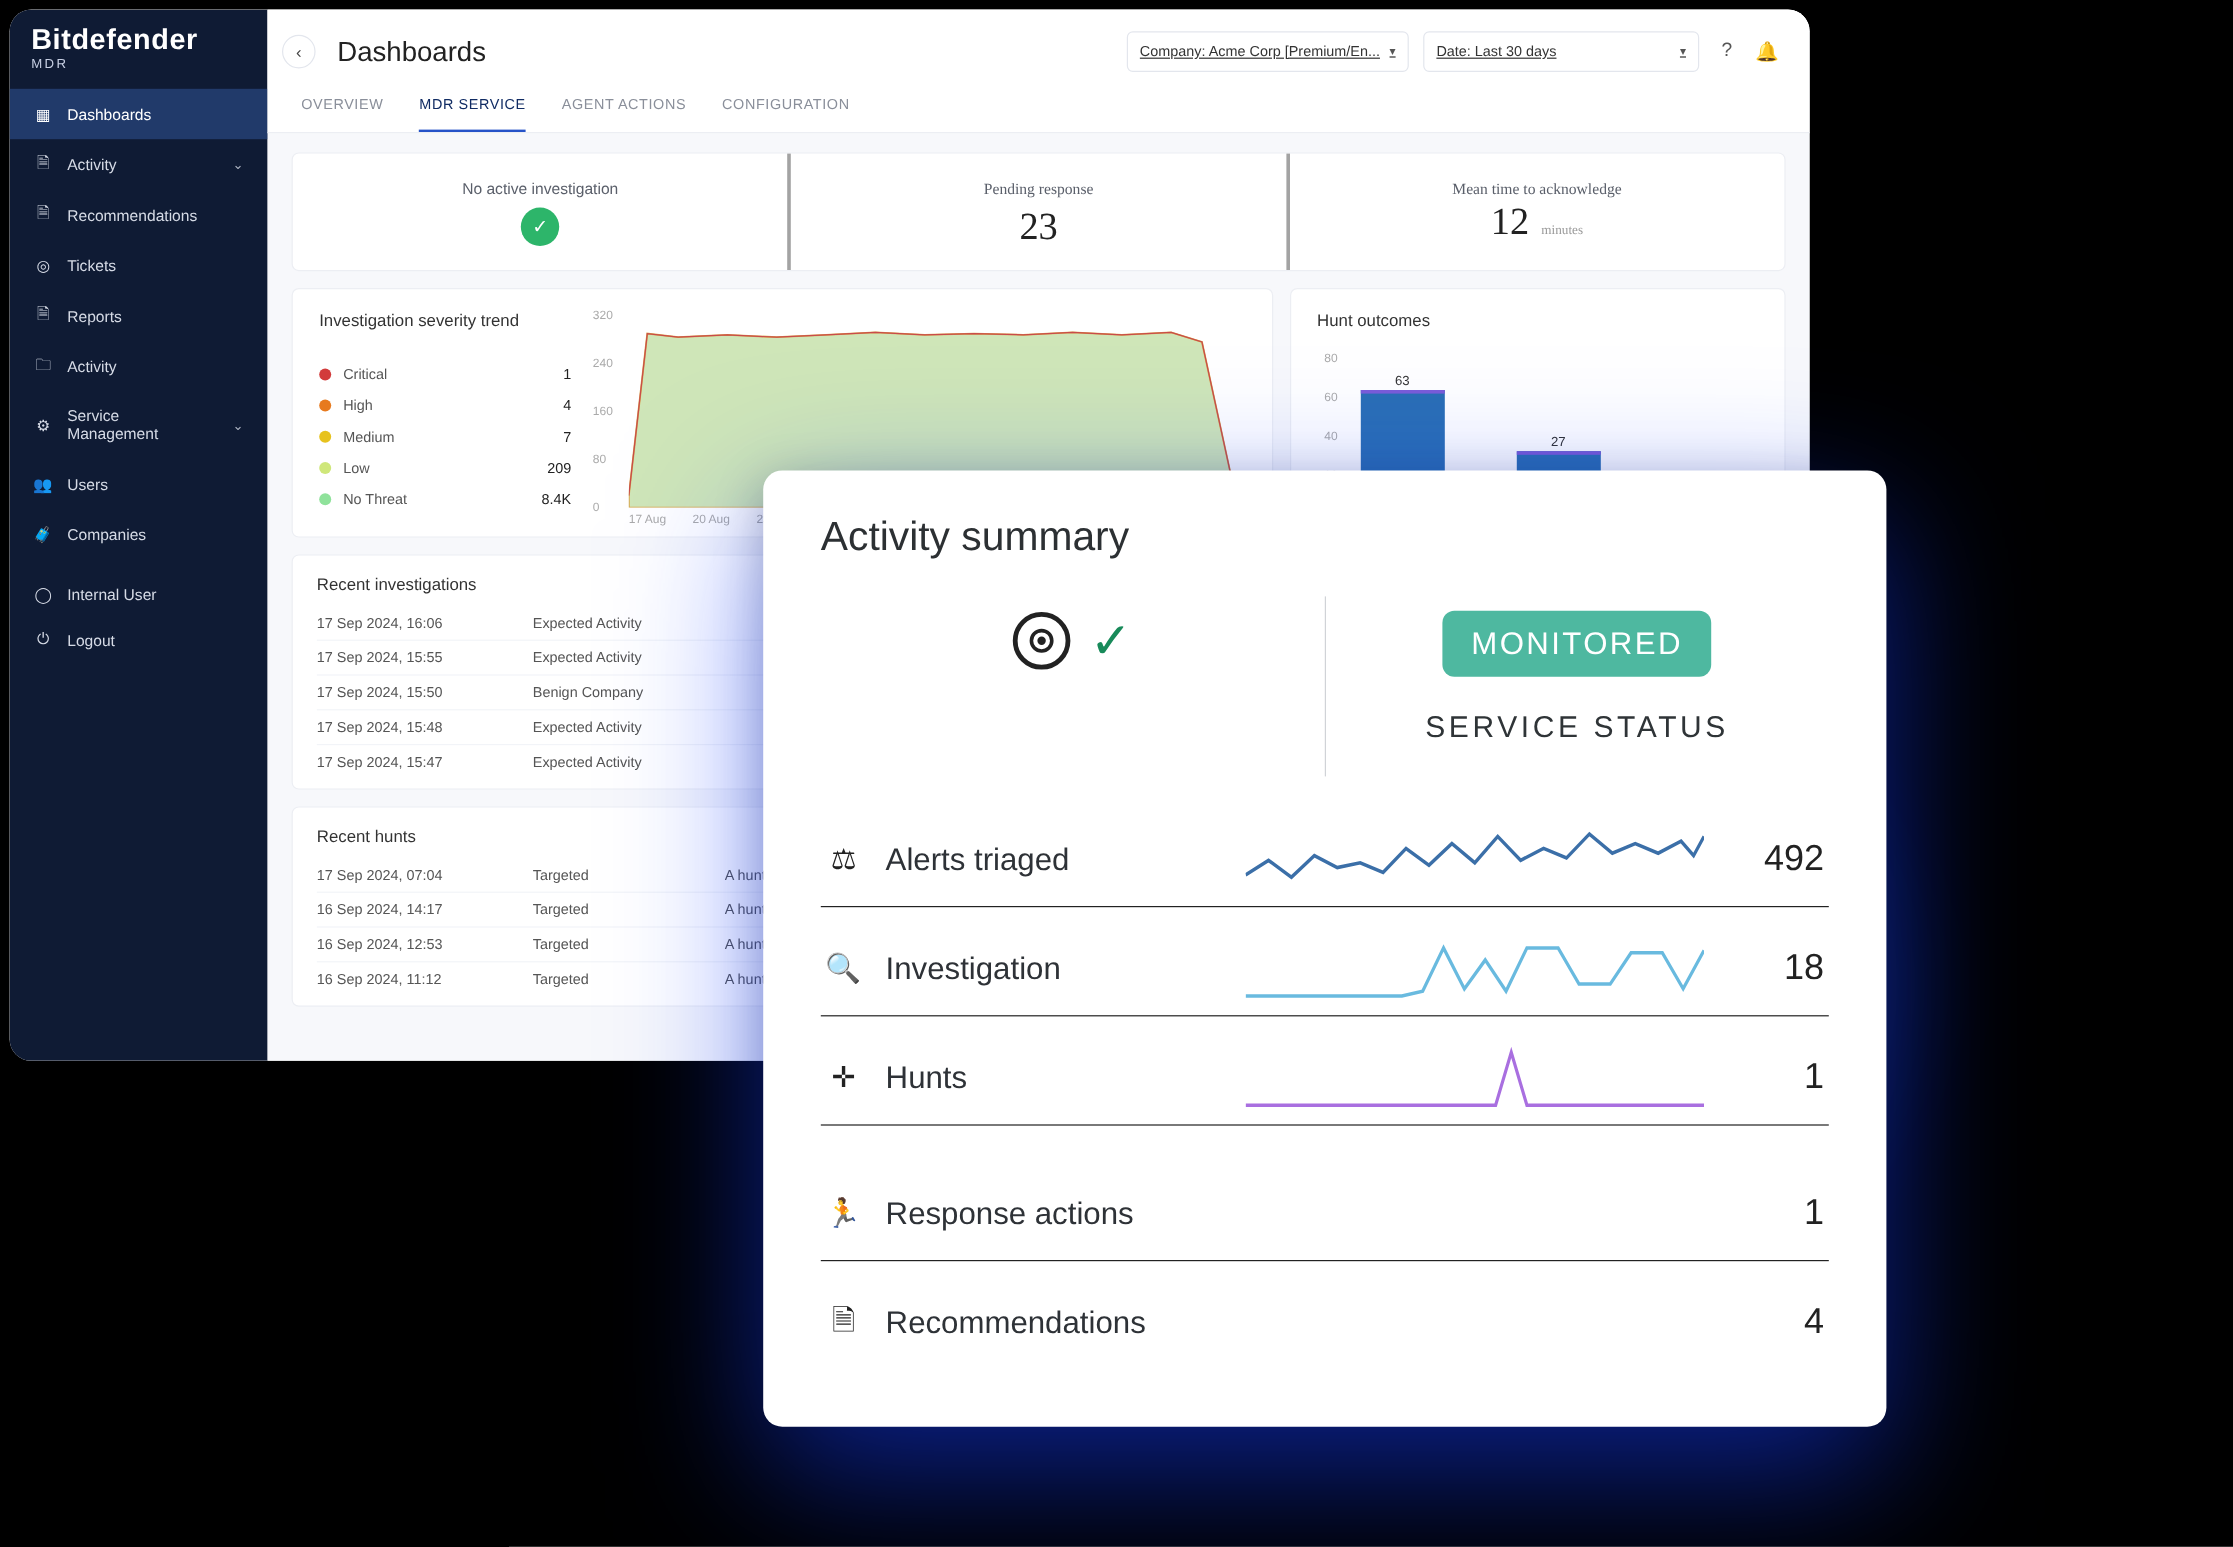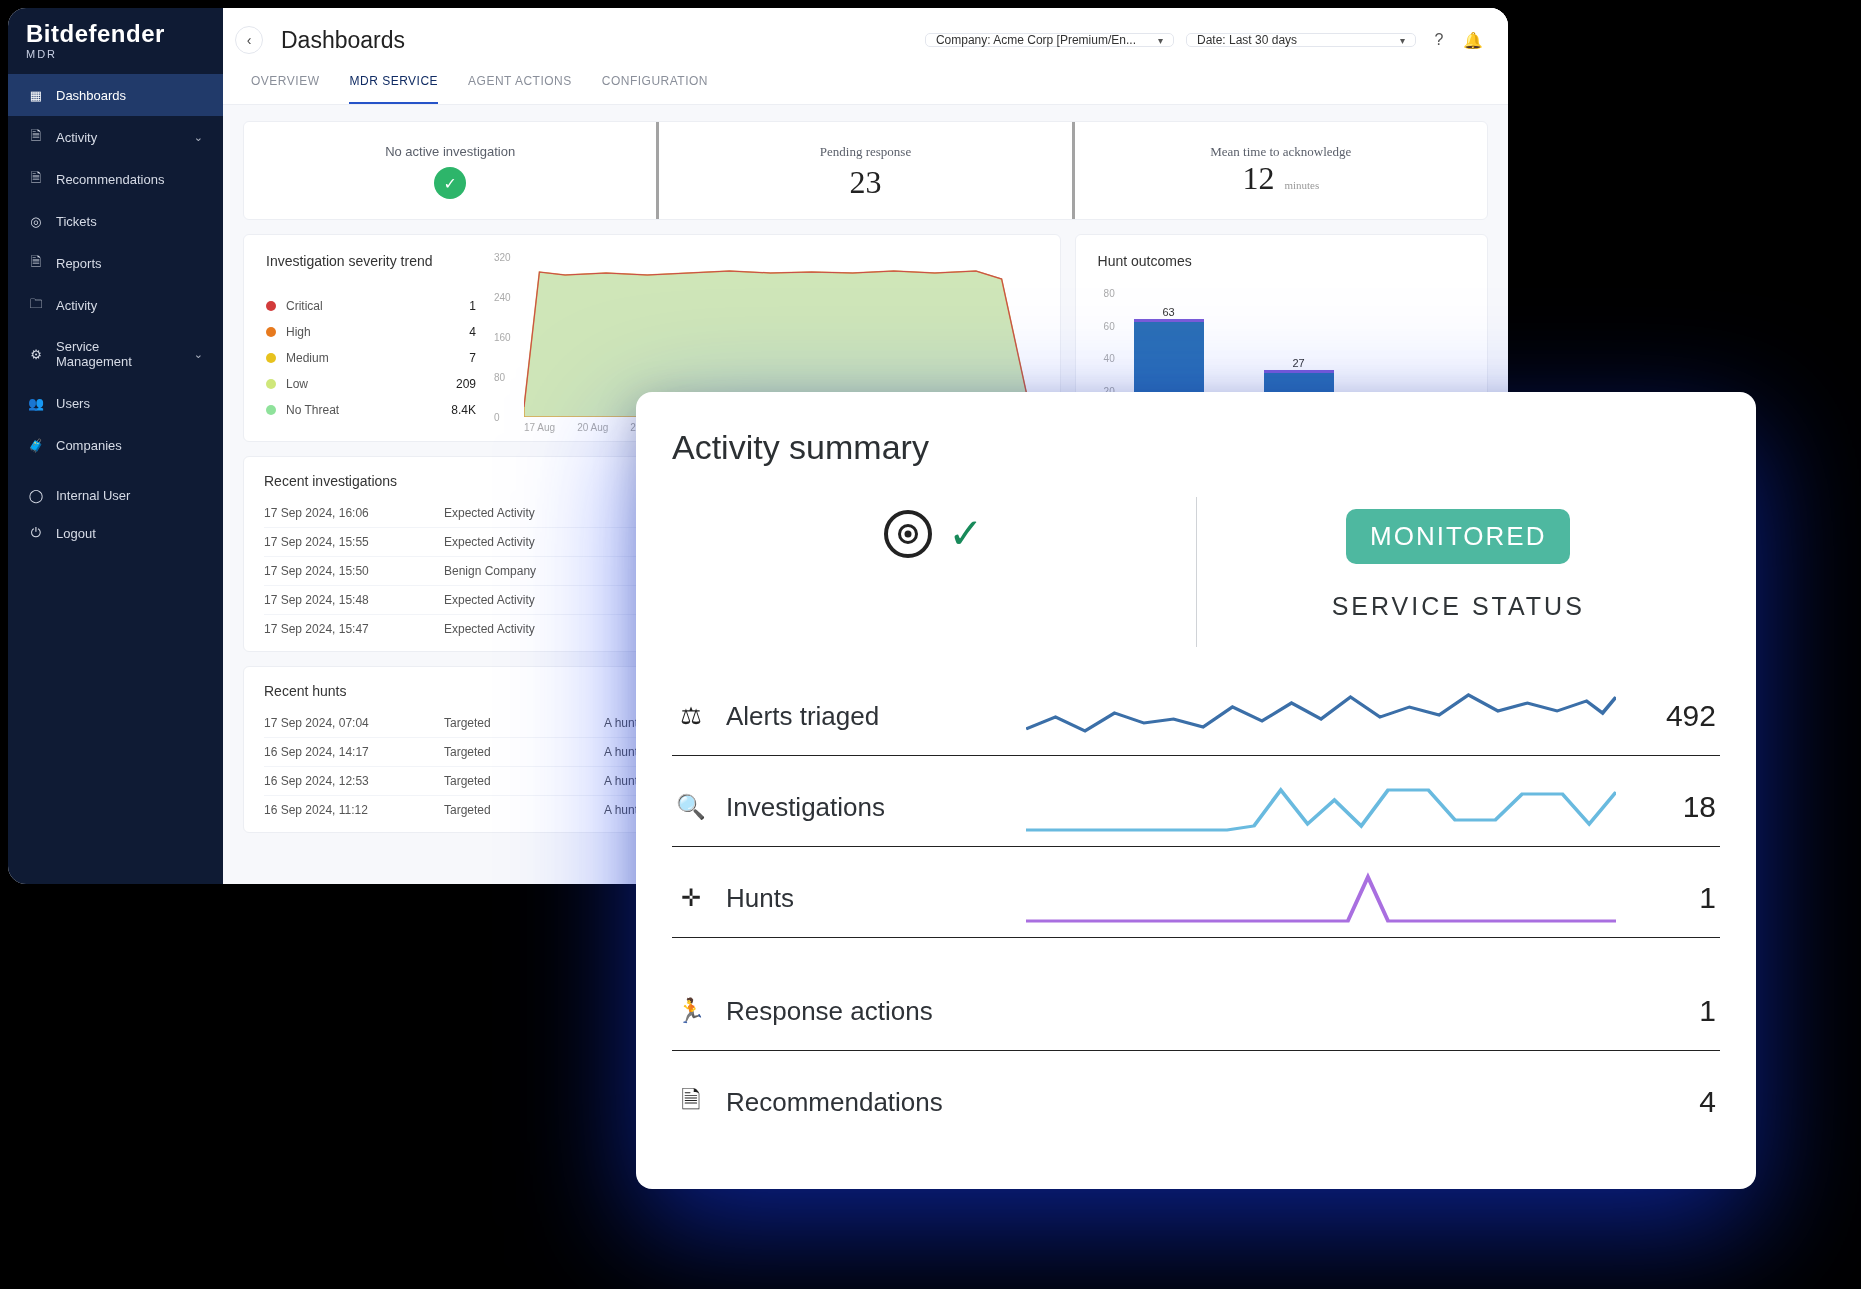--- a/index.html
+++ b/index.html
@@ -88,29 +88,30 @@
   .back-btn {
     width: 28px; height: 28px;
     border: 1px solid #e3e6ed;
     border-radius: 50%;
     display: inline-flex; align-items:center; justify-content:center;
     font-size: 14px; color:#444; margin-left: 6px;
   }
   .page-title { font-size: 23px; font-weight: 500; color:#222; margin-left: 6px;}
   .top-spacer { flex: 1; }
   .dropdown {
-    height: 14px;
+    height: 34px;
     border: 1px solid #e3e6ed;
     border-radius: 5px;
     padding: 0 10px;
     font-size: 12px;
     color: #333;
     background:#fff;
-    display: inline-flex; align-items:center; gap:22px;
+    display: inline-flex; align-items:center; gap:8px;
     cursor: pointer;
+    text-decoration: underline;
   }
   .dropdown .chev { font-size:10px; color:#555; }
   .icon-btn { width:22px; display:inline-flex; align-items:center; justify-content:center; color:#555; cursor:pointer; }
 
   .tabs {
     display:flex; gap: 30px;
     padding: 0 28px;
     border-bottom: 1px solid #eceef3;
     background:#fff;
     font-size: 12px;
@@ -183,25 +184,25 @@
   .tbl{width:100%;font-size:12px;color:#555;}
   .tbl .trow{display:flex;gap:30px;padding:7px 0;border-top:1px solid #f2f4f8;}
   .tbl .trow:first-child{border-top:none;}
   .tbl .c1{width:150px;} .tbl .c2{width:130px;} .tbl .c3{flex:1;white-space:nowrap;overflow:hidden;text-overflow:ellipsis;}
 
   
   .overlay {
     position: absolute;
     left: 636px;
     top:  392px;
-    width: 1120px;
+    width: 936px;
     background:#fff;
     border-radius: 16px;
     box-shadow: 0 40px 120px rgba(20,60,255,.55), 0 10px 40px rgba(0,0,0,.25);
-    padding: 36px 36px 48px;
+    padding: 36px 48px 48px;
   }
   .overlay h2 { font-size: 34px; font-weight: 400; color:#2c3033; margin-bottom: 30px; }
   .ov-top { display:flex; }
   .ov-col { flex:1; text-align:center; padding: 12px 10px 26px;}
   .ov-col + .ov-col { border-left: 1.5px solid #d0d3d7; }
   .pill {
     display:inline-block; background:#4eb8a0; color:#fff;
     padding: 12px 24px; border-radius: 10px; font-size: 26px;
     font-weight:500; letter-spacing:2px;
   }
@@ -485,21 +486,21 @@
       <span class="mico">⚖</span>
       <span class="mname">Alerts triaged</span>
       <svg class="spark mspark" viewBox="0 0 440 54" preserveAspectRatio="none">
         <polyline stroke="#3b6fa8" points="0,40 22,28 44,42 66,24 88,34 110,30 132,38 154,18 176,32 198,14 220,30 242,8 264,28 286,18 308,26 330,6 352,22 374,14 396,22 418,12 430,24 440,8"></polyline>
       </svg>
       <span class="mval">492</span>
     </div>
 
     <div class="metric">
       <span class="mico">🔍</span>
-      <span class="mname">Investigations</span>
+      <span class="mname">Investigation</span>
       <svg class="spark mspark" viewBox="0 0 440 54" preserveAspectRatio="none">
         <polyline stroke="#69badf" points="0,50 100,50 150,50 170,46 190,10 210,44 230,20 250,46 270,10 300,10 320,40 340,40 350,40 370,14 400,14 420,44 440,12"></polyline>
       </svg>
       <span class="mval">18</span>
     </div>
 
     <div class="metric">
       <span class="mico">✛</span>
       <span class="mname">Hunts</span>
       <svg class="spark mspark" viewBox="0 0 440 54" preserveAspectRatio="none">

